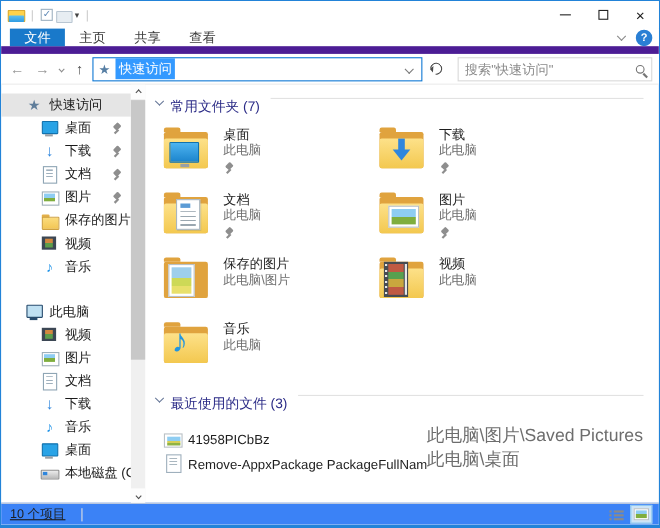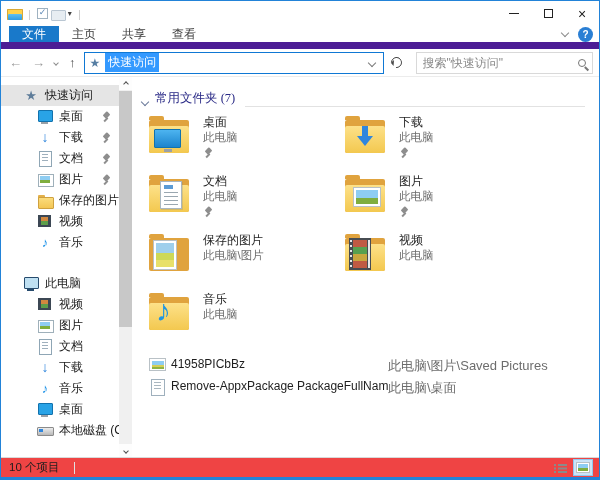--- a/index.html
+++ b/index.html
@@ -134,21 +134,21 @@
   .nav-scroll { width:13px; background:#f0f0f0; position:relative; }
   .ns-btn { position:absolute; left:0; width:13px; height:13px; background:#fdfdfd; color:#505050;
     display:flex; align-items:center; justify-content:center; }
   .ns-btn .chev { width:4px; height:4px; border-width:1.2px; }
   .ns-up { top:0; }
   .ns-down { bottom:0; }
   .ns-thumb { position:absolute; left:0; top:14px; width:13px; height:62%; background:#c8c8c8; }
 
   
   .content { flex:1; padding:12px 10px 0 8px; overflow:hidden; }
-  .group-hdr { display:flex; align-items:flex-end; height:18px; margin-bottom:4px;font-family:Liberation Serif, serif; }
+  .group-hdr { display:flex; align-items:flex-start; height:18px; margin-bottom:4px; }
   .group-chev { color:#6a7a9a; margin:0 7px 2px 2px; }
   .group-title { color:#2a2a86; font-size:12.5px; white-space:nowrap; }
   .group-line { flex:1; height:1px; background:#e2e2e2; margin:0 4px 0 10px; }
 
   .tiles { display:flex; flex-wrap:wrap; width:392px; margin:6px 0 0 6px; }
   .tile { width:196px; height:59px; display:flex; }
   .tile-icon { position:relative; width:48px; height:46px; flex:0 0 auto; }
   .fb { position:absolute; left:3px; top:7px; width:40px; height:33px; background:#e0a33e; border-radius:2px; }
   .fb::before { content:""; position:absolute; left:0; top:-4px; width:15px; height:4px;
     background:#e0a33e; border-radius:2px 2px 0 0; }
@@ -184,41 +184,41 @@
   .ov-film { left:7px; top:7px; width:22px; height:32px; background:#474c52; }
   .ov-film::before { content:""; position:absolute; left:4px; right:4px; top:2px; bottom:2px;
     background:repeating-linear-gradient(180deg,#c05a43 0 7px,#58a04f 7px 14px,#c9a73e 14px 21px); }
   .ov-film::after { content:""; position:absolute; left:1px; top:2px; width:2px; height:28px;
     background:repeating-linear-gradient(180deg,#e8e8e8 0 2px,transparent 2px 5px);
     box-shadow:18px 0 0 #e8e8e8; }
   .ov-music { left:10px; top:4px; font-size:30px; line-height:34px; color:#2296e0; font-style:normal; }
 
   
   .recent { margin:8px 0 0 9px; }
-  .file-row { display:flex; align-items:flex-start; height:22px; }
+  .file-row { display:flex; align-items:flex-end; height:22px; }
   .fi { position:relative; width:17px; height:16px; flex:0 0 auto; margin-right:5px; }
   .fi-img { background:#fff; border:1px solid #b9c1c6; padding:1.5px; height:13px; margin-top:1px; }
   .fi-img::after { content:""; display:block; width:100%; height:100%;
     background:linear-gradient(180deg,#8ecdf2 0 45%,#d6cf56 45% 75%,#8fb344 75% 100%); }
   .fi-doc { }
   .fi-doc::before { content:""; position:absolute; left:2px; top:0; width:12px; height:15px;
     background:#fff; border:1px solid #9fb0bd; }
   .fi-doc::after { content:""; position:absolute; left:5px; top:3px; width:7px; height:9px;
     background:repeating-linear-gradient(180deg,#aab7c0 0 1px,transparent 1px 3px); }
   .fi-cab::before { content:""; position:absolute; left:2px; top:2px; width:13px; height:12px;
     background:linear-gradient(#d5d8da,#aab0b5); border:1px solid #8d969c;
     box-shadow:-2px -2px 0 #c6cacd; }
   .fi-cab::after { content:""; position:absolute; left:4px; top:6px; width:8px; height:6px;
     background:#3a7ecf; border:1px solid #e8eaec; }
   .file-name { width:217px; font-size:12px; color:#1e1e1e; white-space:nowrap; overflow:hidden; }
-  .file-loc { font-size:13px; color:#6d6d6d; white-space:nowrap; }
+  .file-loc { font-size:16px; color:#6d6d6d; white-space:nowrap; }
 
   
   .statusbar { height:20px; border-top:1px solid #d9d9d9; display:flex; align-items:center;
-    padding:0 6px 0 8px; background:#ef4444; }
+    padding:0 6px 0 8px; background:#3b82f6;text-decoration:underline; }
   .status-count { font-size:11.5px; color:#1e1e1e; }
   .status-sep { width:1px; height:12px; background:#e0e0e0; margin-left:14px; }
   .status-spacer { flex:1; }
   .viewbtn { position:relative; width:20px; height:17px; margin-left:2px; }
   .vb-details::before { content:""; position:absolute; left:3px; top:5px; width:2px; height:2px;
     background:#8a8a8a; box-shadow:0 3.5px 0 #8a8a8a, 0 7px 0 #8a8a8a; }
   .vb-details::after { content:""; position:absolute; left:7px; top:5px; width:9px; height:2px;
     background:#8a8a8a; box-shadow:0 3.5px 0 #8a8a8a, 0 7px 0 #8a8a8a; }
   .vb-large { background:#cce4f7; border:1px solid #90c8f0; }
   .vb-large::before { content:""; position:absolute; left:2px; top:2px; right:2px; bottom:2px;
@@ -452,20 +452,25 @@
               <i class="ff"></i>
               <i class="ov ov-music glyph">♪</i>
           </div>
           <div class="tile-text">
             <div class="tile-name">音乐</div>
             <div class="tile-loc">此电脑</div>
           </div>
         </div>
       </div>
 
+      <div class="group-hdr" style="margin-top:10px;">
+        <i class="chev group-chev"></i>
+        <span class="group-title">最近使用的文件 (3)</span>
+        <span class="group-line"></span>
+      </div>
 
       <div class="recent">
         <div class="file-row">
           <i class="fi fi-img"></i>
           <span class="file-name">41958PICbBz</span>
           <span class="file-loc">此电脑\图片\Saved Pictures</span>
         </div>
         <div class="file-row">
           <i class="fi fi-doc"></i>
           <span class="file-name">Remove-AppxPackage PackageFullName</span>

